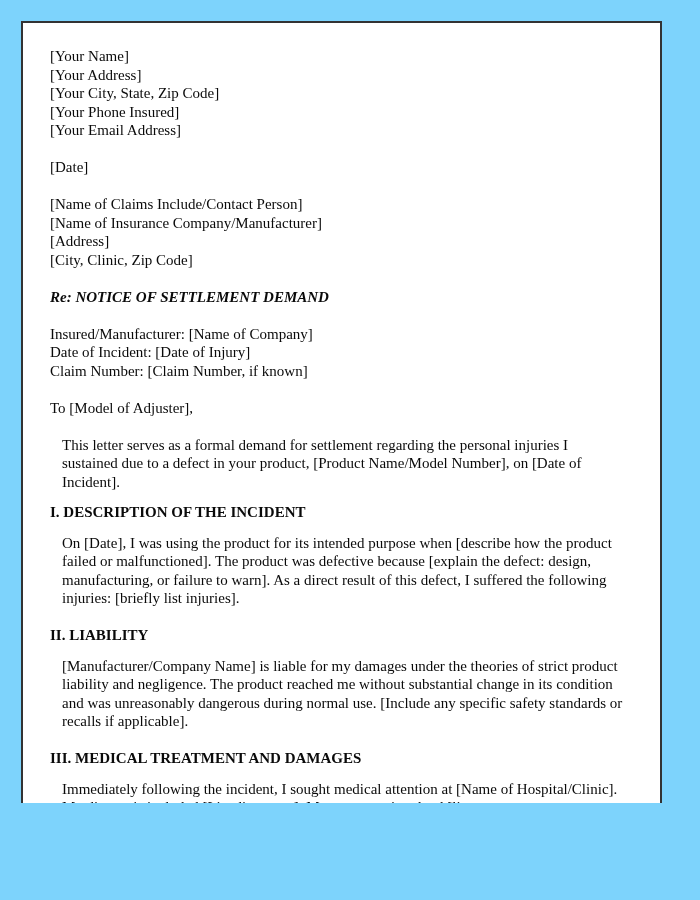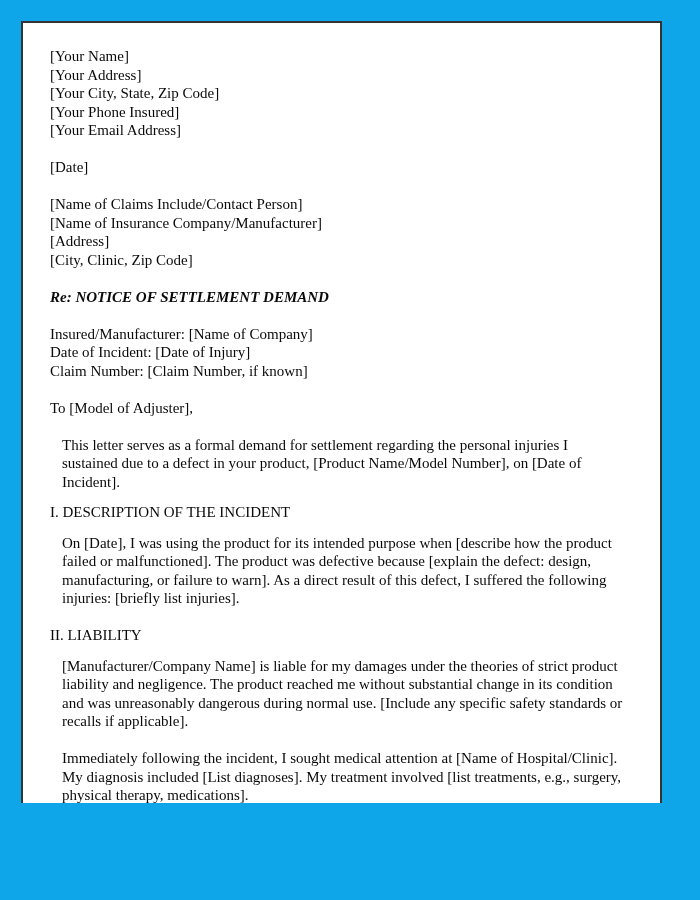--- a/index.html
+++ b/index.html
@@ -8,21 +8,21 @@
     height: 900px;
     background: #ffffff;
     font-family: "Liberation Serif", "DejaVu Serif", serif;
     color: #0a0a0a;
     overflow: hidden;
   }
   .canvas {
     position: relative;
     width: 700px;
     height: 900px;
-    background: #0ea5e9;
+    background: #7dd3fc;
   }
   .page {
     position: absolute;
     left: 21px;
     top: 21px;
     width: 641px;
     height: 782px;
     background: #ffffff;
     border-top: 2px solid #333333;
     border-left: 2px solid #333333;
@@ -35,21 +35,21 @@
     font-size: 15px;
     line-height: 18.5px;
   }
   .block {
     margin: 0 0 18.5px 0;
     max-width: 590px;
   }
   .line { white-space: nowrap; }
   .bold { font-weight: bold; font-style: italic; }
   .section-heading {
-    font-weight: normal;
+    font-weight: bold;
     font-size: 15px;
   }
   p.body-text { margin: 12px; }
 </style>
 </head>
 <body>
 
 <div class="canvas">
   <div class="page">
 
@@ -86,17 +86,18 @@
       <div class="section-heading">I. DESCRIPTION OF THE INCIDENT</div>
       <p class="body-text">On [Date], I was using the product for its intended purpose when [describe how the product failed or malfunctioned]. The product was defective because [explain the defect: design, manufacturing, or failure to warn]. As a direct result of this defect, I suffered the following injuries: [briefly list injuries].</p>
     </div>
 
     <div class="block">
       <div class="section-heading">II. LIABILITY</div>
       <p class="body-text">[Manufacturer/Company Name] is liable for my damages under the theories of strict product liability and negligence. The product reached me without substantial change in its condition and was unreasonably dangerous during normal use. [Include any specific safety standards or recalls if applicable].</p>
     </div>
 
     <div class="block">
+      <div class="section-heading">III. MEDICAL TREATMENT AND DAMAGES</div>
       <p class="body-text">Immediately following the incident, I sought medical attention at [Name of Hospital/Clinic]. My diagnosis included [List diagnoses]. My treatment involved [list treatments, e.g., surgery, physical therapy, medications].</p>
     </div>
 
   </div>
 </div>
 
 </body></html>

